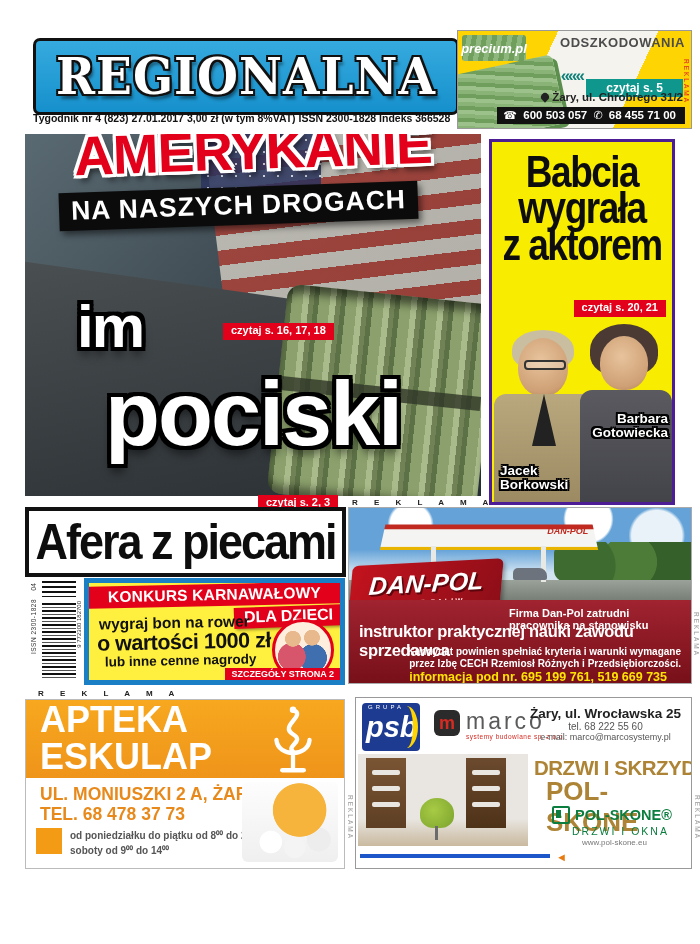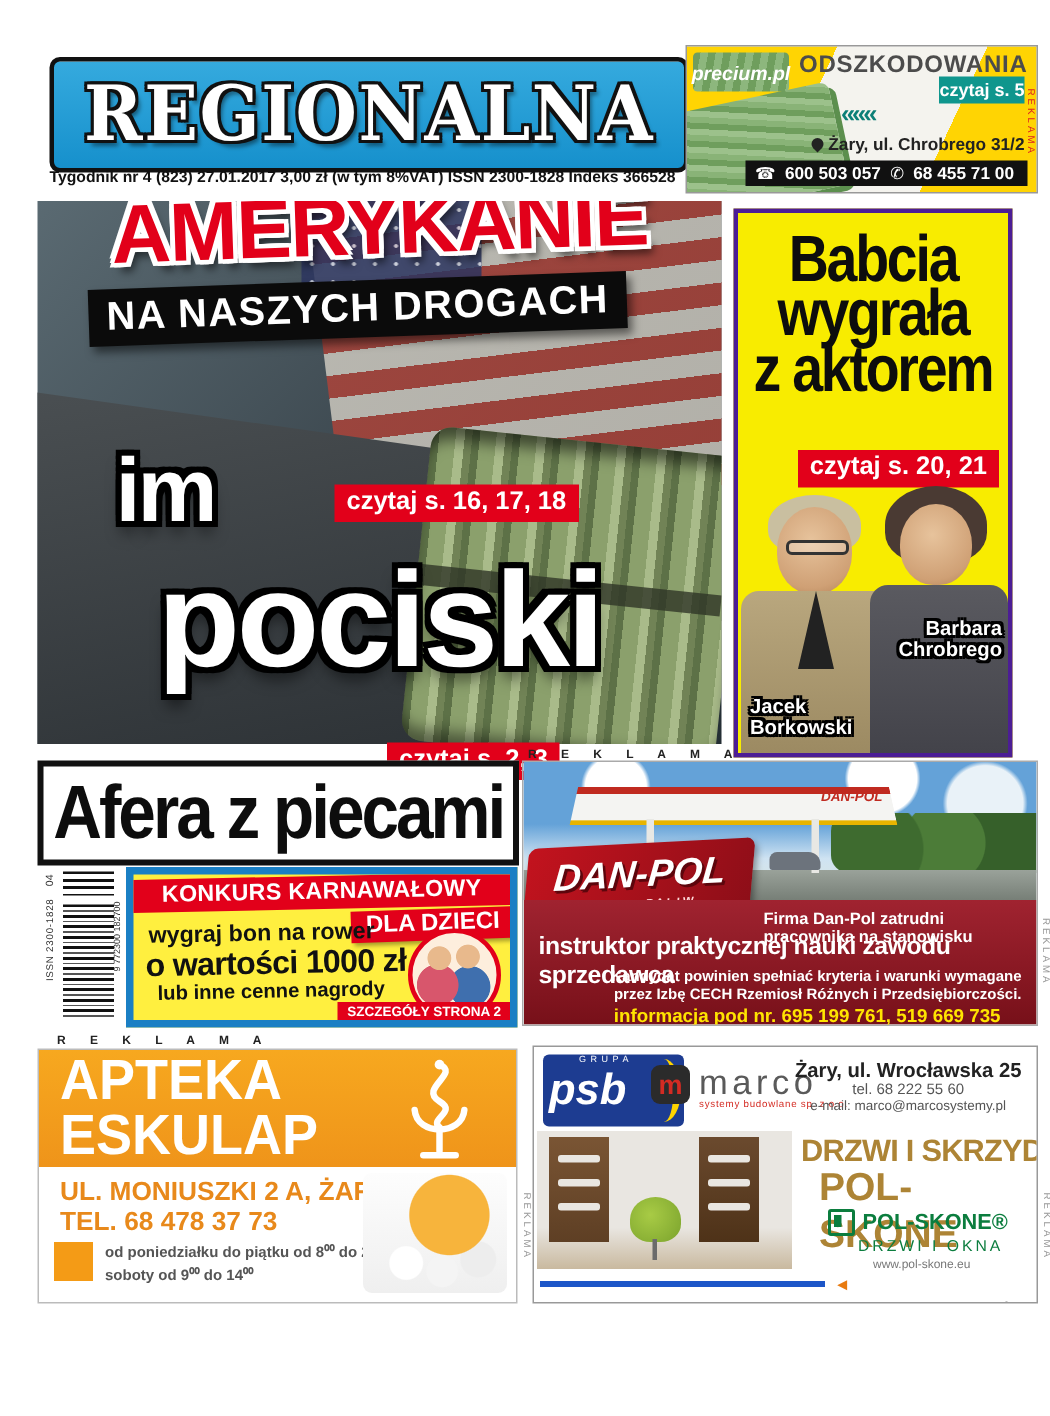--- a/index.html
+++ b/index.html
@@ -13,22 +13,22 @@
   .masthead-title{font-family:"DejaVu Serif",serif;font-weight:bold;font-size:47px;color:#fff;letter-spacing:1px;
         transform:scaleY(1.08);
         text-shadow:-2px -2px 0 #111,2px -2px 0 #111,-2px 2px 0 #111,2px 2px 0 #111,0 -2px 0 #111,0 2px 0 #111,-2px 0 0 #111,2px 0 0 #111,3px 4px 3px rgba(0,0,0,.45);}
   .dateline{left:33px;top:112px;width:440px;font-size:10.5px;font-weight:bold;color:#111;}
 
   
   .ad-precium{left:457px;top:30px;width:233px;height:97px;border:1px solid #999;background:
       linear-gradient(115deg,#ffd403 0 36%,#f4f3ee 36% 72%,#ffd403 72%);overflow:hidden;}
   .precium-brand{left:4px;top:4px;width:64px;height:26px;background:repeating-linear-gradient(100deg,#6f9e5d 0 5px,#8db77d 5px 10px);
       color:#fff;font-weight:bold;font-style:italic;font-size:13px;display:flex;align-items:center;justify-content:center;border-radius:3px;}
-  .precium-headline{right:6px;top:4px;font-size:16px;font-weight:bold;color:#4c4c4c;letter-spacing:.5px;}
-  .precium-btn{right:8px;top:20px;background:#0f968d;color:#fff;font-weight:bold;font-size:12px;padding:2px 0;}
+  .precium-headline{right:6px;top:4px;font-size:13px;font-weight:bold;color:#4c4c4c;letter-spacing:.5px;}
+  .precium-btn{right:8px;top:48px;background:#0f968d;color:#fff;font-weight:bold;font-size:12px;padding:2px 20px;}
   .precium-chevrons{right:108px;top:35px;color:#0c7f77;font-weight:bold;font-size:17px;letter-spacing:-2px;}
   .precium-addr{right:8px;top:60px;font-size:11.5px;font-weight:bold;color:#222;}
   .pin{display:inline-block;width:8px;height:8px;background:#222;border-radius:50% 50% 50% 0;transform:rotate(-45deg);margin-right:3px;}
   .precium-phones{right:6px;top:76px;background:#111;color:#fff;font-weight:bold;font-size:11.5px;padding:2px 6px;}
   .precium-phones .ph{margin:0 3px;}
   .money{left:-8px;top:34px;width:110px;height:70px;background:
       repeating-linear-gradient(15deg,#6f9e5d 0 4px,#89b377 4px 8px,#9cc18b 8px 12px);
       transform:rotate(-12deg);border-radius:6px;box-shadow:4px 4px 0 #5c8f4e;}
   .vreklama{writing-mode:vertical-rl;font-size:6.5px;letter-spacing:2px;color:#999;}
   .vreklama.red{color:#d22;}
@@ -47,21 +47,21 @@
   .kicker1{left:0;right:0;top:-8px;text-align:center;font-size:55px;font-weight:bold;letter-spacing:-1px;color:#e2001a;
       transform:rotate(-2deg);transform-origin:left center;
       text-shadow:-3px -3px 0 #fff,3px -3px 0 #fff,-3px 3px 0 #fff,3px 3px 0 #fff,0 -3px 0 #fff,0 3px 0 #fff,-3px 0 0 #fff,3px 0 0 #fff,4px 6px 6px rgba(0,0,0,.6);}
   .kicker2{left:34px;top:53px;background:#0b0b0b;color:#fff;font-weight:bold;font-size:26.5px;letter-spacing:1px;
       padding:3px 12px 4px;transform:rotate(-2deg);box-shadow:3px 4px 6px rgba(0,0,0,.5);}
   .bigline{color:#fff;font-weight:bold;letter-spacing:-2px;line-height:.95;
       text-shadow:-4px -4px 0 #000,4px -4px 0 #000,-4px 4px 0 #000,4px 4px 0 #000,0 -4px 0 #000,0 4px 0 #000,-4px 0 0 #000,4px 0 0 #000,0 8px 10px rgba(0,0,0,.55);}
   .big1{left:0;right:0;top:76px;text-align:center;font-size:88px;}
   .big2{left:52px;top:164px;font-size:60px;}
   .big3{left:0;right:0;top:238px;text-align:center;font-size:90px;}
-  .lbl-czytaj{background:#e2001a;color:#fff;font-weight:bold;font-size:17px;padding:1px 8px 4px;display:inline-block;white-space:nowrap;text-align:center;}
+  .lbl-czytaj{background:#e2001a;color:#fff;font-weight:bold;font-size:11px;padding:1px 8px 4px;display:inline-block;white-space:nowrap;text-align:center;}
   .main-czytaj{left:198px;top:189px;}
 
   
   .babcia{left:489px;top:139px;width:180px;height:360px;background:#f8ec00;border:3px solid #4c1d95;overflow:hidden;}
   .babcia h2{margin:0;text-align:center;color:#0d0d0d;font-size:37px;line-height:.98;font-weight:bold;letter-spacing:-1.5px;transform:scaleY(1.18);transform-origin:top center;}
   .babcia-head{position:absolute;left:0;right:0;top:10px;}
   .babcia-czytaj{position:absolute;right:6px;top:158px;}
   .babcia-photos{position:absolute;left:0;right:0;bottom:0;height:178px;}
   .figure{position:absolute;bottom:0;}
   .head{position:absolute;border-radius:50% 50% 46% 46%;background:radial-gradient(circle at 45% 38%,#e7c39c,#cfa075 70%,#b08055);}
@@ -144,21 +144,21 @@
   .ap-hours{position:absolute;left:44px;top:128px;color:#555;font-weight:bold;font-size:10px;line-height:1.5;}
   .ap-pills{position:absolute;right:6px;top:82px;width:96px;height:80px;
       background:radial-gradient(circle at 60% 35%,#f7b43c 0 34%,transparent 35%),
                  radial-gradient(circle at 30% 75%,#fff 0 12%,transparent 13%),
                  radial-gradient(circle at 55% 82%,#f4f4f4 0 12%,transparent 13%),
                  radial-gradient(circle at 80% 72%,#ededed 0 12%,transparent 13%),
                  linear-gradient(#fdfdfd,#efefef);border-radius:6px;}
 
   
   .marco{left:355px;top:697px;width:337px;height:172px;background:#fff;border:1px solid #999;box-sizing:border-box;overflow:hidden;}
-  .psb-logo{position:absolute;left:6px;top:5px;width:58px;height:48px;background:#1d3c91;border-radius:4px;overflow:hidden;padding-left:36px;}
+  .psb-logo{position:absolute;left:6px;top:5px;width:58px;height:48px;background:#1d3c91;border-radius:4px;overflow:hidden;}
   .psb-grupa{position:absolute;left:0;right:10px;top:1px;text-align:center;color:#fff;font-size:6px;letter-spacing:3px;}
   .psb-txt{position:absolute;left:4px;top:8px;color:#fff;font-weight:bold;font-style:italic;font-size:29px;}
   .psb-swoosh{position:absolute;right:2px;top:3px;width:14px;height:42px;border-right:5px solid #ffd400;border-radius:0 60% 60% 0/0 50% 50% 0;}
   .marco-logo{position:absolute;left:78px;top:12px;display:flex;align-items:flex-start;}
   .marco-m{width:26px;height:26px;background:#2b2b2b;border-radius:6px;color:#d42b23;font-weight:bold;font-size:18px;
       display:flex;align-items:center;justify-content:center;margin-right:6px;}
   .marco-name{color:#5a5a5a;font-size:23px;letter-spacing:3px;line-height:1;}
   .marco-sub{color:#d42b23;font-size:6.5px;letter-spacing:.5px;}
   .marco-addr{position:absolute;right:10px;top:8px;text-align:center;}
   .marco-addr .a1{font-size:13.5px;font-weight:bold;color:#222;}
@@ -245,21 +245,21 @@
         <div class="hair" style="left:10px;top:0;width:68px;height:52px;background:#4a3a33;"></div>
         <div class="head" style="left:20px;top:12px;width:48px;height:54px;"></div>
         <div class="body" style="left:0;width:92px;height:112px;background:linear-gradient(#5a5a60,#43434a);"></div>
       </div>
       <div class="name-lbl" style="left:8px;bottom:10px;">
         <div>Jacek</div>
         <div>Borkowski</div>
       </div>
       <div class="name-lbl" style="right:4px;top:88px;text-align:right;">
         <div>Barbara</div>
-        <div>Chrobrego</div>
+        <div>Gotowiecka</div>
       </div>
     </div>
   </div>
 
   <div class="abs lbl-czytaj afera-czytaj">czytaj s. 2, 3</div>
   <div class="abs afera">
     <span class="afera-h">Afera z piecami</span>
   </div>
 
   <div class="abs barcode">

